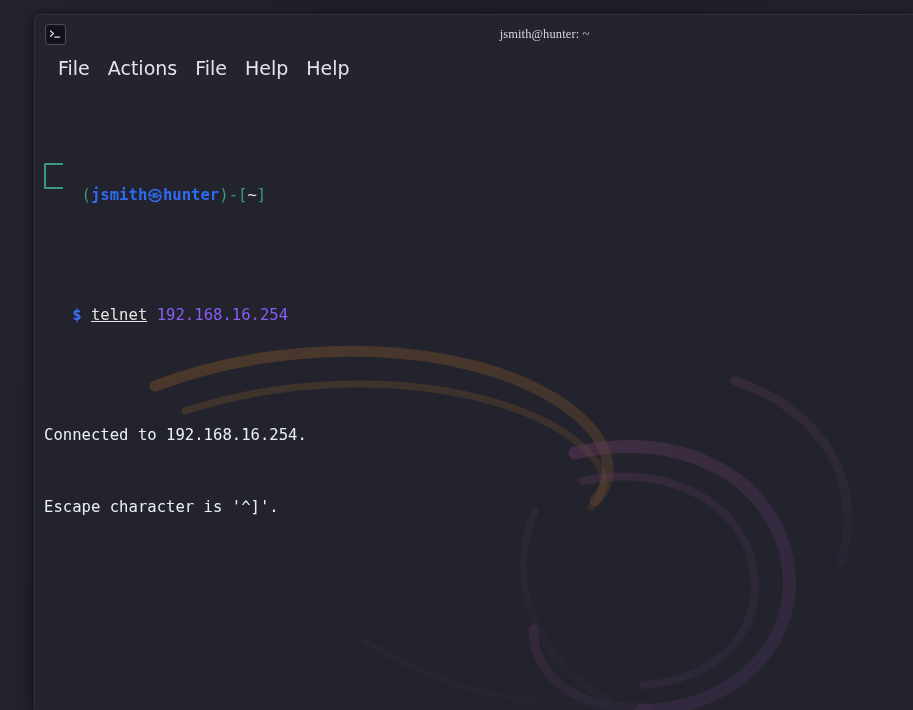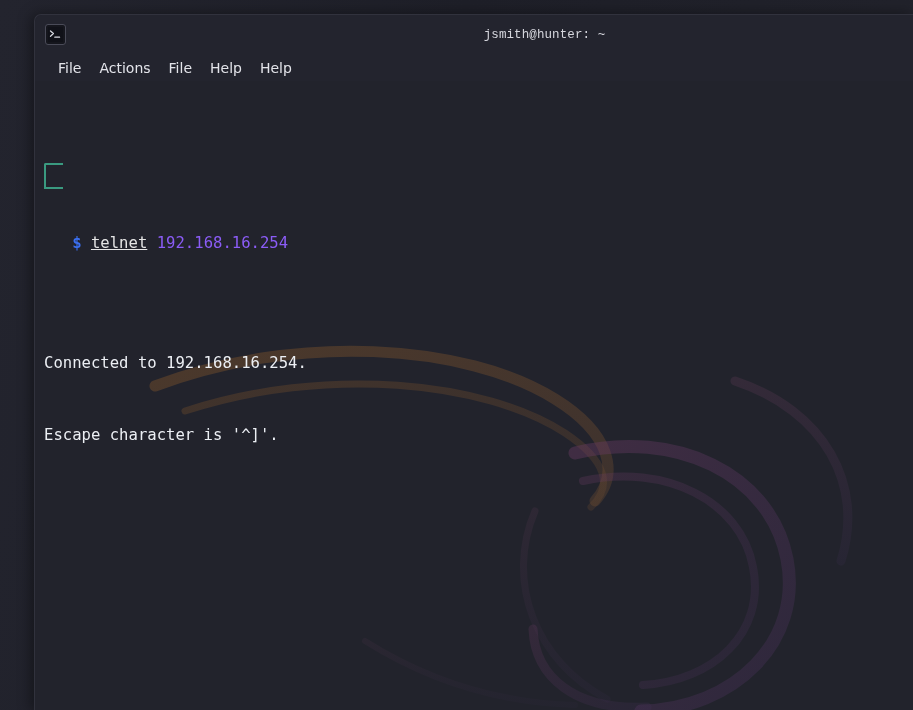--- a/index.html
+++ b/index.html
@@ -65,35 +65,35 @@
   #win-icon svg { display: block; }
   #title-text {
     position: absolute;
     left: 0; right: 0;
     text-align: center;
     font-size: 12.5px;
     color: #d6d7de;
     letter-spacing: .1px;
     margin-left: 140px;
     margin-right: 0;
-    font-family: Liberation Mono, monospace;
+    font-family: Liberation Serif, serif;
   }
 
   
   #menubar {
     height: 27px;
     flex: 0 0 27px;
     display: flex;
     align-items: center;
     padding-left: 14px;
     background: #23242e;
     gap: 0px;
   }
   .menu-item {
-    font-size: 14px;
+    font-size: 19px;
     color: #e3e4ea;
     padding: 2px 9px;
     border-radius: 3px;
     cursor: default;
     font-family: "DejaVu Sans", sans-serif;
     white-space: nowrap;
   }
 
   
   #term {
@@ -203,20 +203,21 @@
         <path d="M612 626 C 540 630, 500 596, 498 548" stroke="url(#g2)" stroke-width="9" opacity="0.6"></path>
         <path d="M330 560 C 400 604, 470 622, 540 624" stroke="url(#g3)" stroke-width="6" opacity="0.45"></path>
       </g>
     </svg>
 
     <div id="promptframe"></div>
 
     <div id="screen">
 
       
+      <div class="line prow"><span class="c-white">    </span><span class="c-green">(</span><span class="c-bblue">jsmith</span><span class="c-bblue">㉿</span><span class="c-bblue">hunter</span><span class="c-green">)</span><span class="c-green">-</span><span class="c-green">[</span><span class="c-light">~</span><span class="c-green">]</span></div>
 
       
       <div class="line prow"><span class="c-white">   </span><span class="c-blue">$</span><span class="c-white"> </span><span class="c-cmd">telnet</span><span class="c-white"> </span><span class="c-white">192.168.16.254</span></div>
 
       
       <div class="line">Connected to 192.168.16.254.</div>
       <div class="line">Escape character is '^]'.</div>
       <div class="blank"></div>
       
       

